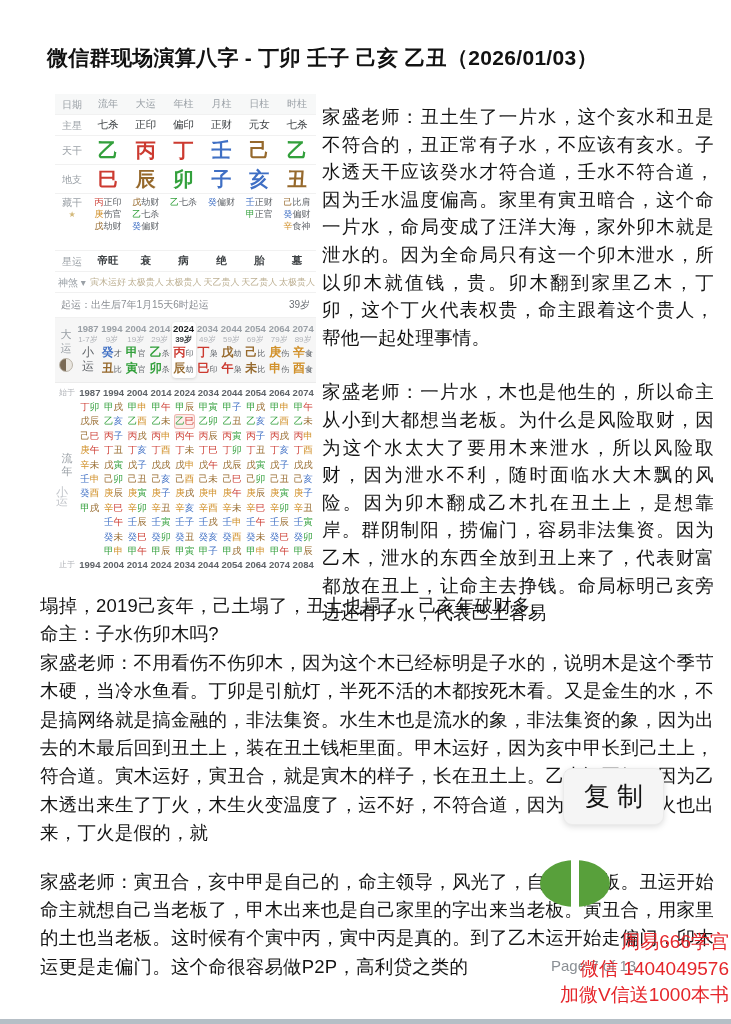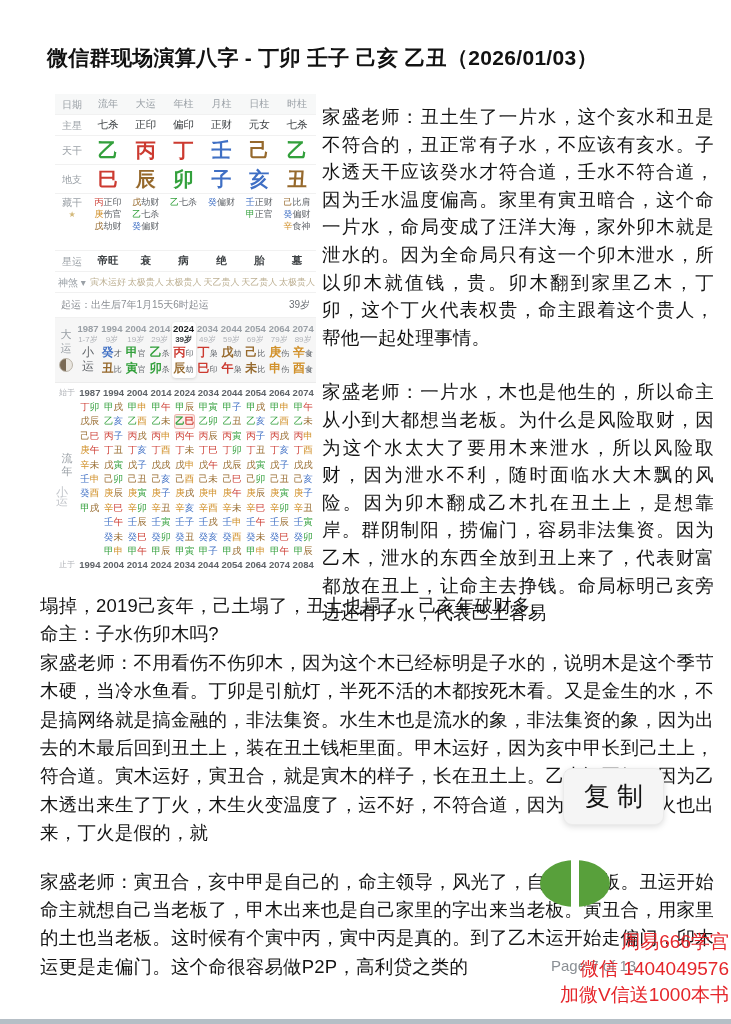--- a/index.html
+++ b/index.html
@@ -46,21 +46,21 @@
 
   
   .ln{display:flex;padding:3px 1px 2px;}
   .lnlab{flex:0 0 22px;display:flex;flex-direction:column;align-items:center;justify-content:space-between;}
   .edgeYr{font-size:8px;color:#b0b3b8;height:14px;line-height:14px;}
   .lnvert{color:#9aa0a6;font-size:11px;line-height:13px;text-align:center;}
   .lnsub{color:#c3c6cb;font-size:12px;line-height:9px;margin-top:10px;}
   .lncol{flex:1;display:flex;flex-direction:column;align-items:center;}
   .lnyr{font-size:9.5px;color:#5f6368;font-weight:600;height:14px;line-height:14px;}
   .lncell{height:14.4px;font-size:9.5px;line-height:14.4px;white-space:nowrap;border-radius:3px;padding:0 1px;}
-  .lnselcell{background:var(--selbg);box-shadow:inset 0 0 0 1px #eeb6af;font-weight:bold;}
+  .lnselcell{background:var(--selbg);box-shadow:inset 0 0 0 1px #eeb6af;}
 
   
   .rcol{position:absolute;left:322px;top:97px;width:392px;font-size:18.5px;line-height:27.6px;
         color:#141414;text-align:justify;letter-spacing:.2px;}
   .rcol p{margin:6px 0 27px;}
   .ft{position:absolute;left:40px;top:592px;width:674px;font-size:18.5px;line-height:28.4px;
       color:#141414;text-align:justify;letter-spacing:.2px;}
   .ft p{margin:0;}
   .ft .gap{margin-top:20px;}
 

